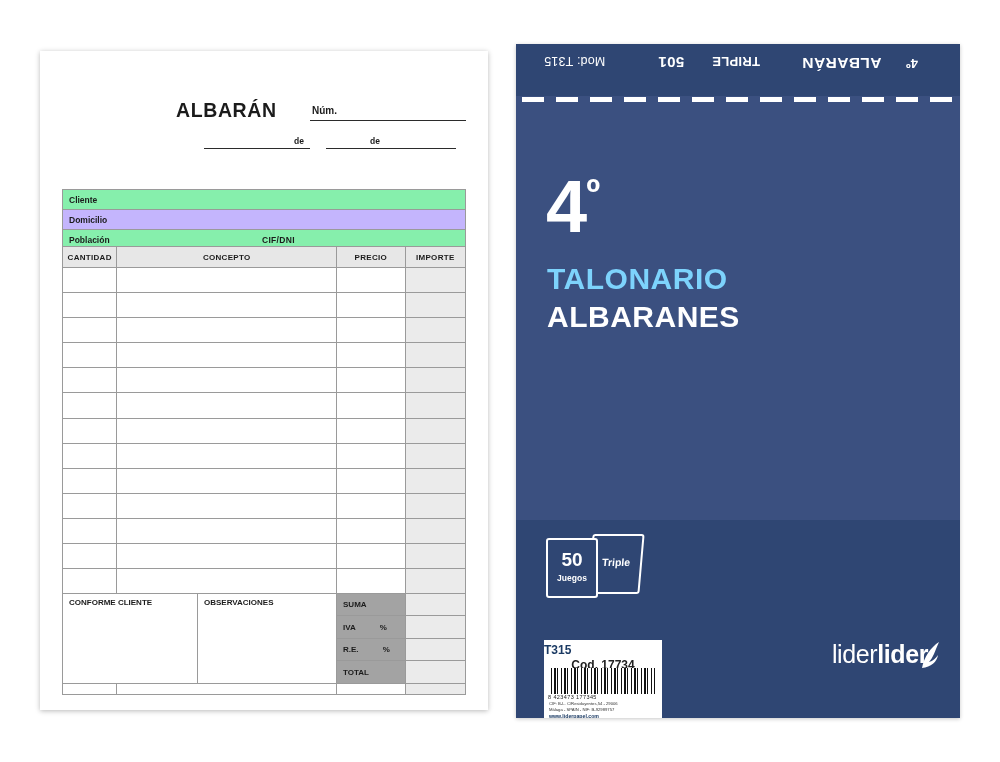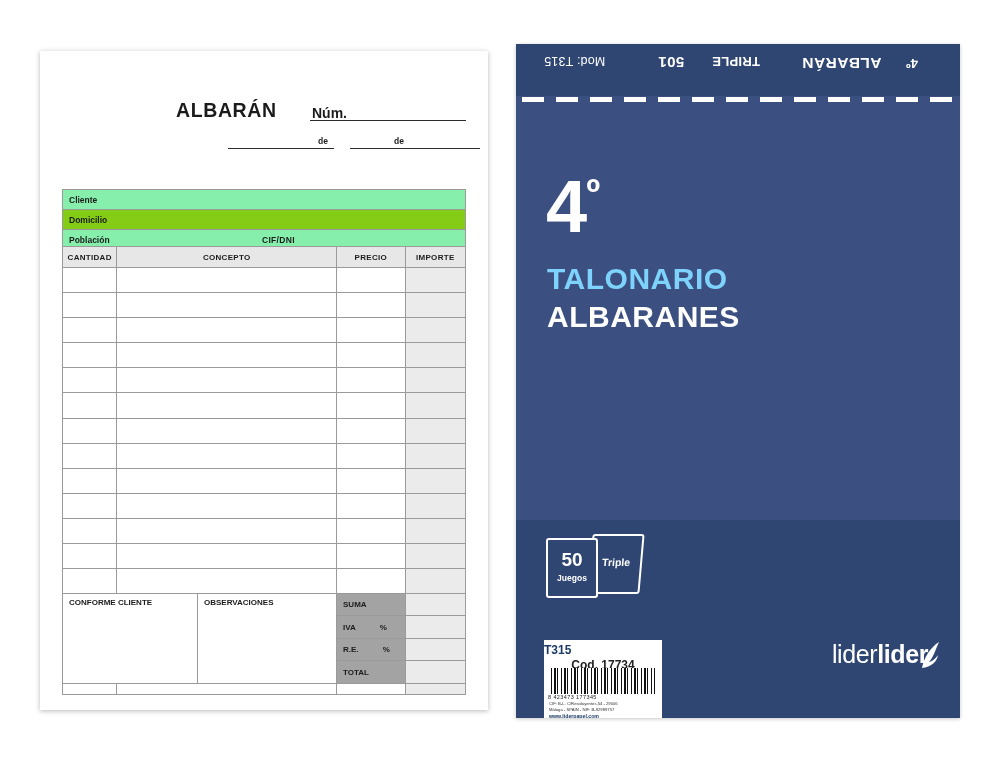--- a/index.html
+++ b/index.html
@@ -50,34 +50,34 @@
     top: 0;
     font-size: 19.5px;
     font-weight: bold;
     letter-spacing: 0.6px;
     color: #1b1b1b;
   }
   .num-label {
     position: absolute;
     left: 136px;
     top: 6px;
-    font-size: 14px;
+    font-size: 10px;
     font-weight: bold;
     color: #1b1b1b;
   }
   .num-rule {
     position: absolute;
     left: 134px;
     top: 21px;
     width: 156px;
     border-bottom: 1px solid #2b2b2b;
   }
   .date-row {
     position: absolute;
-    left: 52px;
+    left: 28px;
     top: 35px;
     width: 252px;
     height: 20px;
   }
   .date-rule-1 {
     position: absolute;
     left: 0;
     top: 14px;
     width: 106px;
     border-bottom: 1px solid #2b2b2b;
@@ -117,21 +117,21 @@
   }
   .client-table td {
     border: 1px solid #9a9a9a;
     height: 19px;
     font-size: 8.5px;
     font-weight: bold;
     color: #1b1b1b;
     padding: 0 0 0 6px;
     background: #86efac;
   }
-  .client-table td.shade { background: #84cc16; }
+  .client-table td.shade { background: #c4b5fd; }
   .cifdni {
     display: inline-block;
     margin-left: 150px;
     letter-spacing: 0.3px;
   }
 
   
   .items-table {
     position: absolute;
     left: 0;

